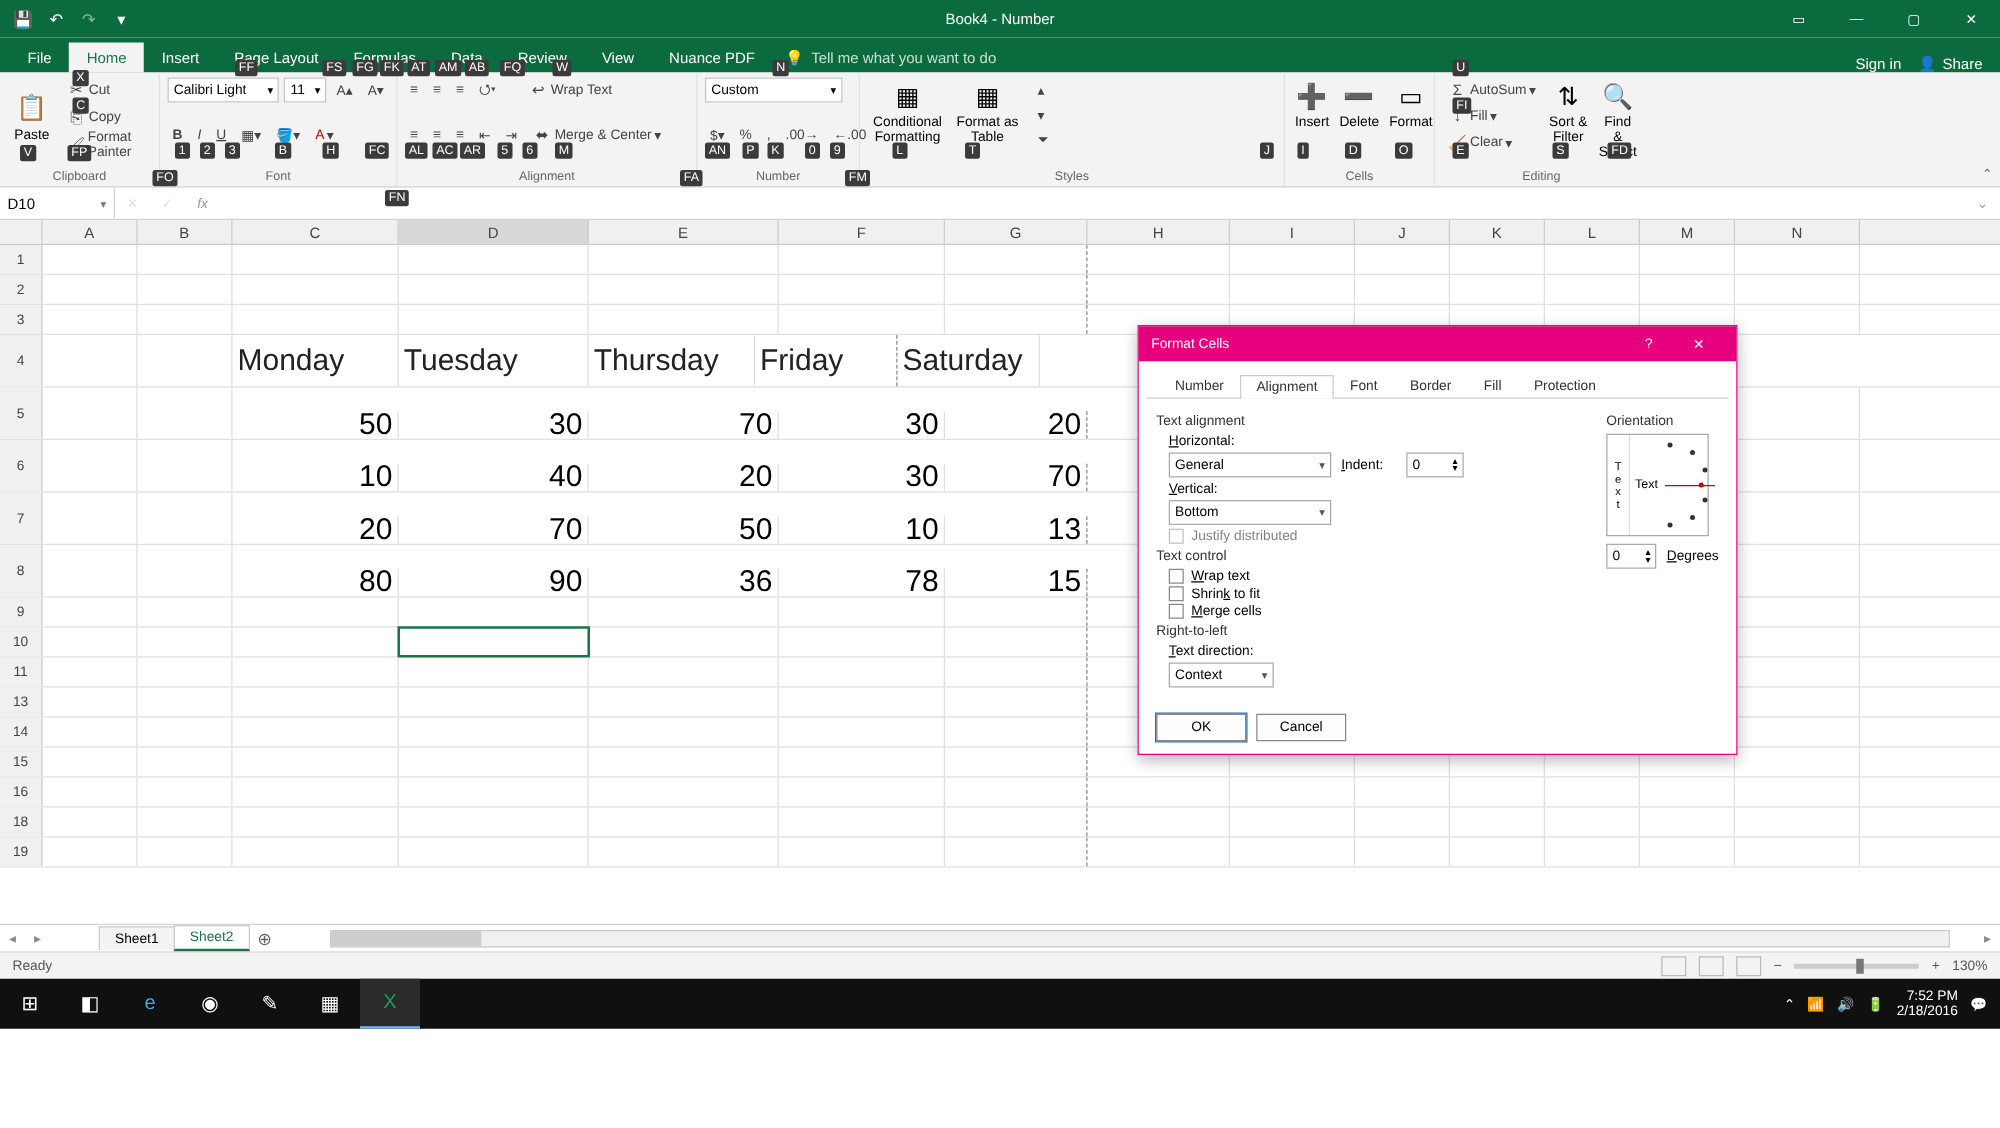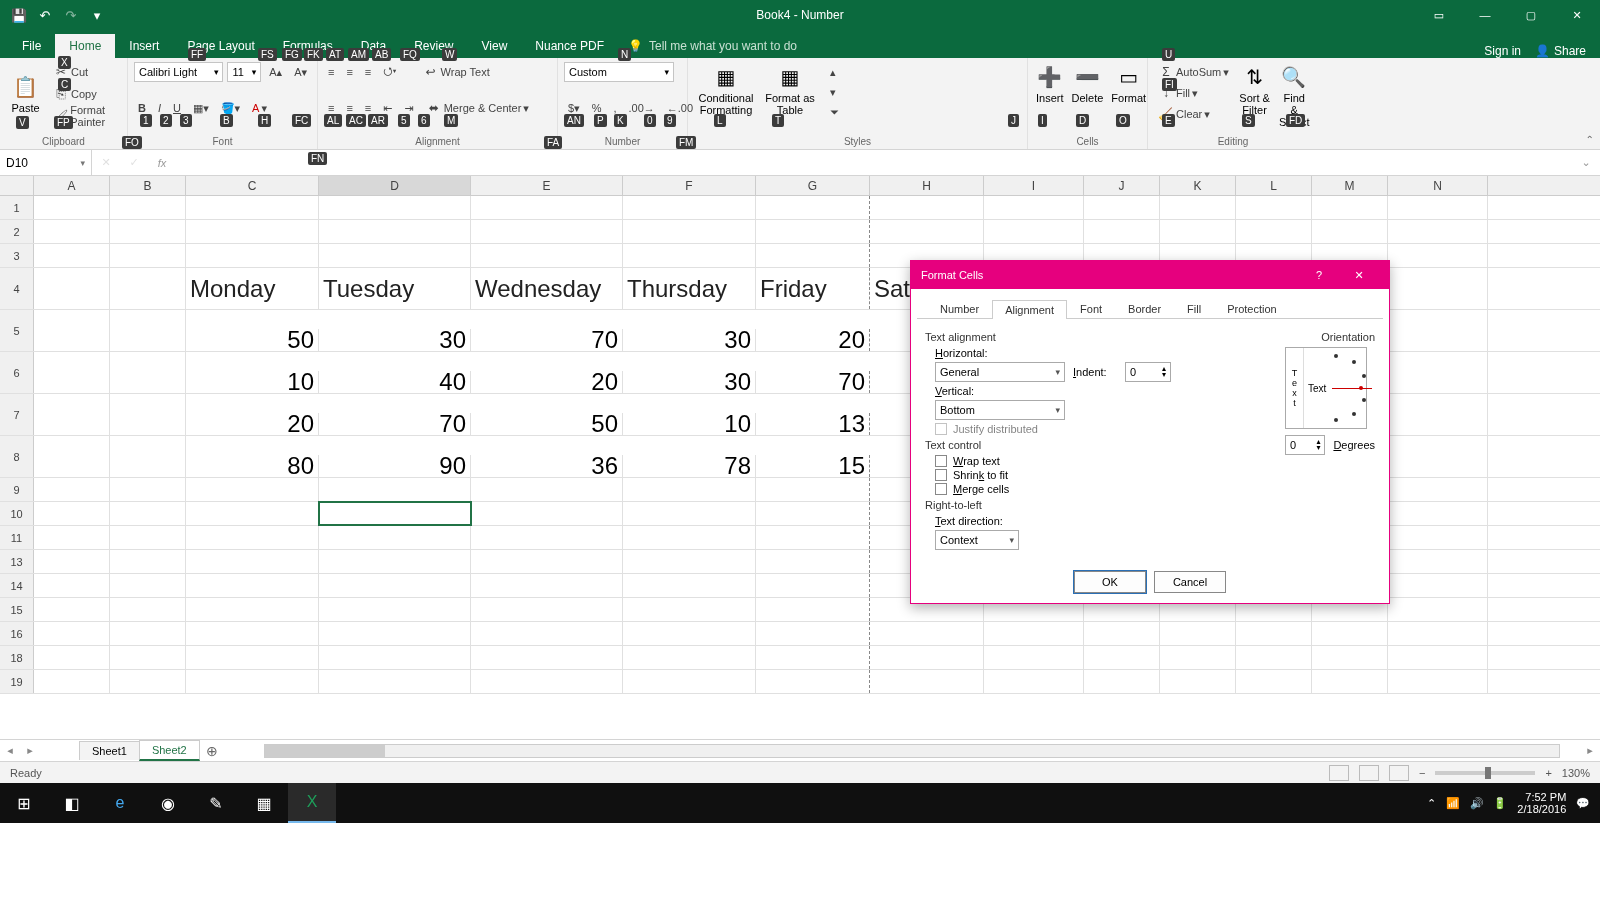--- a/index.html
+++ b/index.html
@@ -93,28 +93,28 @@
 .dlg-tab.active { border-color: #ccc; background: #fff; position: relative; top: 1px; }
 .dlg-body { padding: 8px 14px; display: flex; gap: 20px; }
 .dlg-body .left { flex: 1; }
 .fieldset-lbl { color: #333; font-size: 11px; margin: 4px 0; }
 .frow { display: flex; align-items: center; gap: 8px; margin: 3px 0 3px 10px; }
 .sel { border: 1px solid #aaa; background: #fff; height: 20px; width: 130px; display: flex; align-items: center; padding: 0 4px; font-size: 11px; }
 .sel .dd { margin-left: auto; font-size: 9px; color: #555; }
 .spin { border: 1px solid #aaa; background: #fff; height: 20px; width: 46px; display: flex; align-items: center; padding: 0 4px; }
 .chk { display: flex; align-items: center; gap: 6px; margin: 2px 0 2px 10px; }
 .chk .box { width: 12px; height: 12px; border: 1px solid #888; }
-.orient { width: 90px; text-align: right; }
+.orient { width: 90px; }
 .orient .diag { width: 82px; height: 82px; border: 1px solid #aaa; position: relative; margin-bottom: 6px; display: flex; }
 .orient .vtxt { width: 18px; display: flex; flex-direction: column; align-items: center; justify-content: center; font-size: 9px; border-right: 1px solid #ddd; }
 .orient .arc { flex: 1; position: relative; }
 .orient .arc .lbl { position: absolute; left: 4px; top: 50%; transform: translateY(-50%); font-size: 10px; }
 .orient .arc .line { position: absolute; left: 28px; top: 50%; width: 40px; height: 1px; background: #c00; }
 .orient .arc .dot { position: absolute; width: 4px; height: 4px; background: #333; border-radius: 50%; }
-.dlg-btns { display: flex; justify-content: center; gap: 8px; padding: 10px 14px; }
+.dlg-btns { display: flex; justify-content: flex-start; gap: 8px; padding: 10px 14px; }
 .dlg-btn { width: 72px; height: 22px; border: 1px solid #888; background: #fdfdfd; font-size: 11px; }
 .dlg-btn.primary { outline: 1px solid #2a6fb5; }
 
 .underline-letter { text-decoration: underline; }
 </style>
 </head>
 <body>
 
 <div class="titlebar">
   <div class="qat">
@@ -432,21 +432,20 @@
         <div class="cell" style="width: 76px;"></div>
         <div class="cell" style="width: 76px;"></div>
         <div class="cell" style="width: 100px;"></div>
       </div>
       <div class="gridrow" style="height: 42px;">
         <div class="rh">4</div>
         <div class="cell" style="width: 76px;"></div>
         <div class="cell" style="width: 76px;"></div>
         <div class="cell hdrcell" style="width: 133px;">Monday</div>
         <div class="cell hdrcell" style="width: 152px;">Tuesday</div>
-        <div class="cell hdrcell" style="width: 152px;">Wednesday</div>
         <div class="cell hdrcell" style="width: 133px;">Thursday</div>
         <div class="cell pagebreak hdrcell" style="width: 114px;">Friday</div>
         <div class="cell hdrcell" style="width: 114px;">Saturday</div>
         <div class="cell" style="width: 100px;"></div>
         <div class="cell" style="width: 76px;"></div>
         <div class="cell" style="width: 76px;"></div>
         <div class="cell" style="width: 76px;"></div>
         <div class="cell" style="width: 76px;"></div>
         <div class="cell" style="width: 100px;"></div>
       </div>

